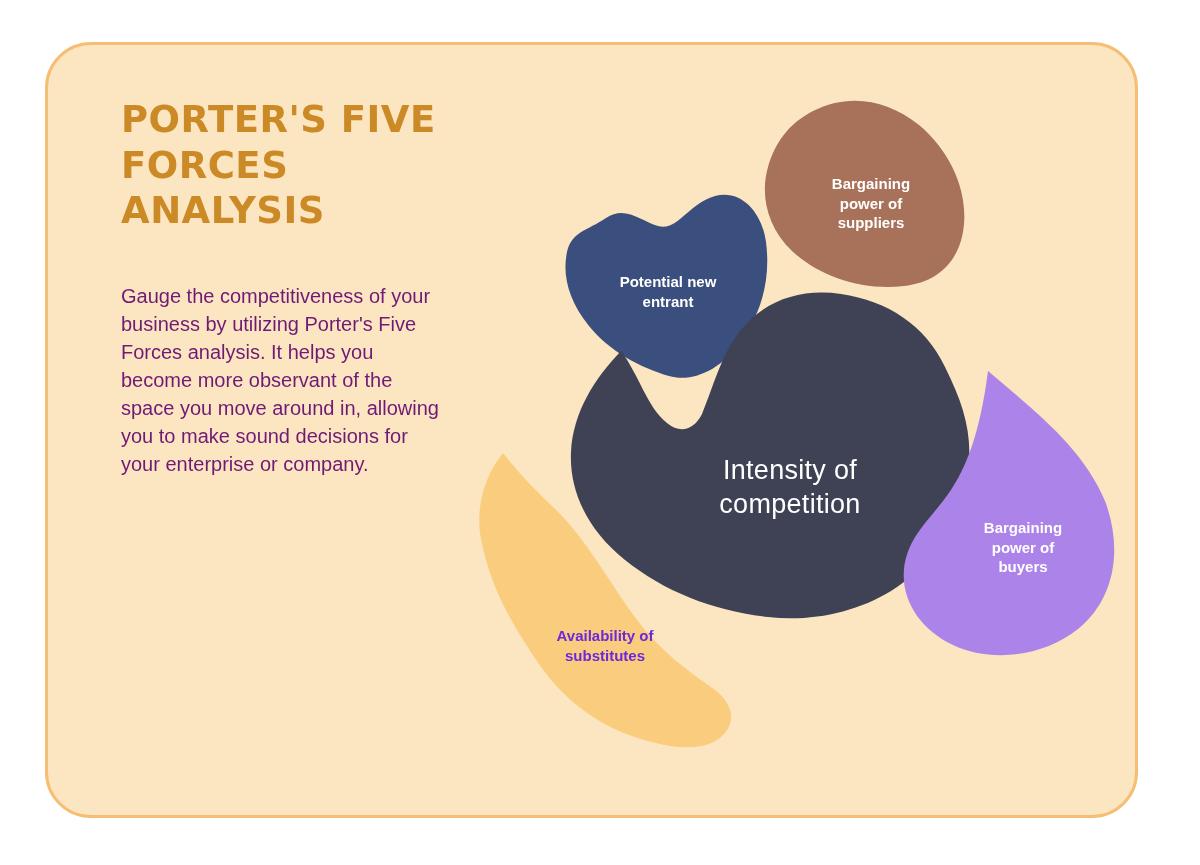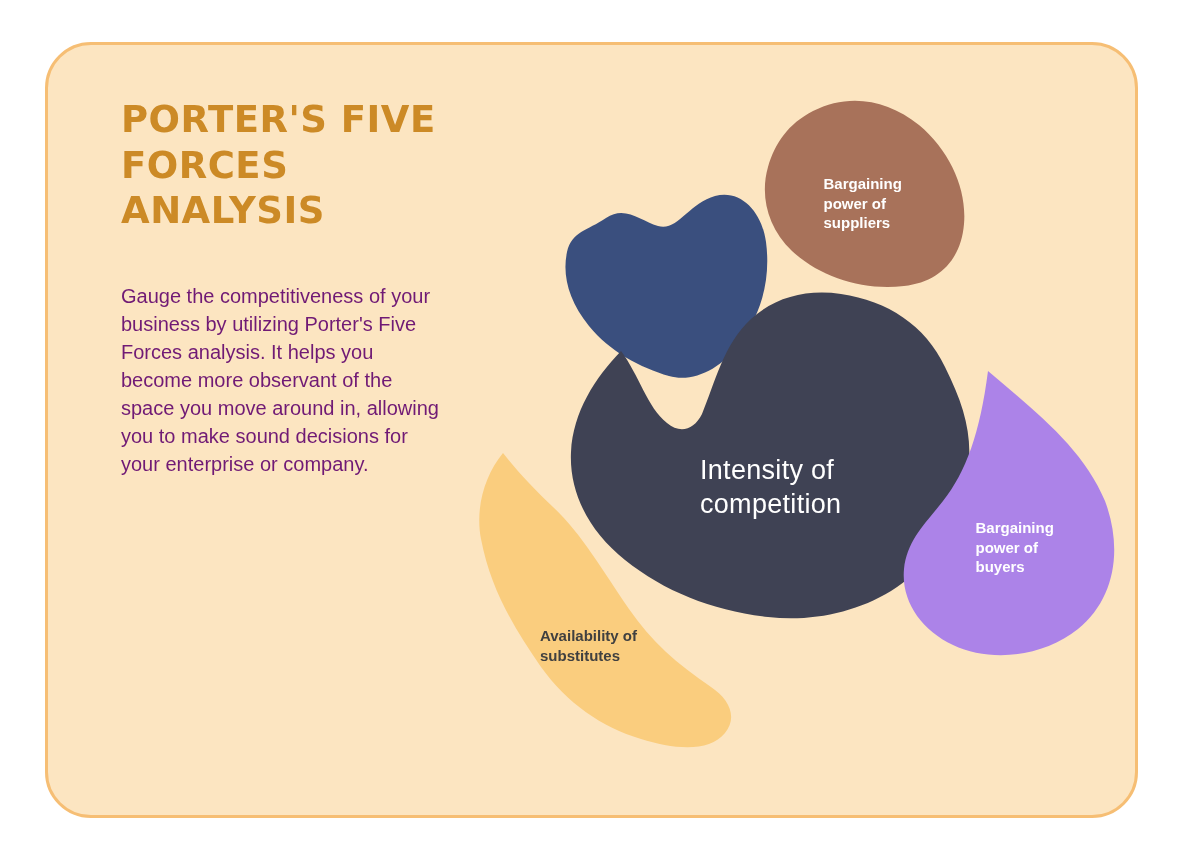--- a/index.html
+++ b/index.html
@@ -61,34 +61,35 @@
   .diagram svg {
     position: absolute;
     left: 0;
     top: 0;
     width: 680px;
     height: 700px;
   }
   .blob-label {
     position: absolute;
     transform: translate(-50%, -50%);
+    text-align: center;
     font-weight: 700;
     font-size: 15px;
     line-height: 1.3;
     color: #FFFFFF;
     white-space: normal;
   }
   .blob-label.large {
     font-size: 27px;
     font-weight: 400;
     line-height: 1.25;
     letter-spacing: 0.3px;
   }
   .blob-label.dark-text {
-    color: #404040;
+    color: #6d28d9;
   }
 </style>
 </head>
 <body>
 
 <div class="page">
   <div class="card">
 
     <div class="left-col">
       <h1 class="title">PORTER'S FIVE FORCES ANALYSIS</h1>
@@ -97,20 +98,21 @@
 
     <div class="diagram">
       <svg viewBox="0 0 680 700" aria-hidden="true">
         <path d="M 143,155 C 162,142 178,158 195,163 C 214,169 226,140 252,133 C 278,126 299,149 303,179 C 308,217 298,252 276,281 C 258,306 230,320 206,313 C 178,305 146,288 126,263 C 106,238 99,213 104,189 C 109,168 124,168 143,155 Z" fill="#3A4F7E"></path>
         <path d="M 350,48 C 385,30 424,36 456,62 C 487,88 504,126 501,161 C 498,196 477,219 441,223 C 400,228 357,214 329,188 C 304,164 297,132 305,104 C 312,80 325,61 350,48 Z" fill="#A8725A"></path>
         <path d="M 40,390 C 22,412 12,444 18,476 C 28,528 52,566 78,604 C 104,640 138,664 178,676 C 210,686 246,690 262,670 C 275,654 266,636 248,624 C 214,601 188,578 166,546 C 140,508 118,470 90,444 C 72,427 54,408 40,390 Z" fill="#FACD7E"></path>
         <path d="M 158,288 C 176,312 184,344 204,360 C 217,371 231,367 239,351 C 252,320 260,282 288,256 C 312,234 344,226 378,231 C 425,238 462,262 482,304 C 502,344 511,376 504,414 C 496,463 468,503 428,528 C 392,550 347,559 305,554 C 251,548 202,529 162,497 C 127,469 106,431 108,389 C 110,349 132,315 158,288 Z" fill="#3F4254"></path>
         <path d="M 525,308 C 572,348 620,385 642,438 C 660,486 652,536 615,566 C 580,594 528,600 490,582 C 458,567 438,538 441,506 C 444,477 463,460 480,438 C 503,409 517,370 525,308 Z" fill="#AC83E8"></path>
       </svg>
 
+      <div class="blob-label" style="left:205px; top:228px; width:120px;">Potential new entrant</div>
       <div class="blob-label" style="left:408px; top:140px; width:95px;">Bargaining power of suppliers</div>
       <div class="blob-label large" style="left:327px; top:425px; width:180px;">Intensity of competition</div>
       <div class="blob-label" style="left:560px; top:484px; width:95px;">Bargaining power of buyers</div>
       <div class="blob-label dark-text" style="left:142px; top:582px; width:130px;">Availability of substitutes</div>
     </div>
 
   </div>
 </div>
 
 </body></html>

